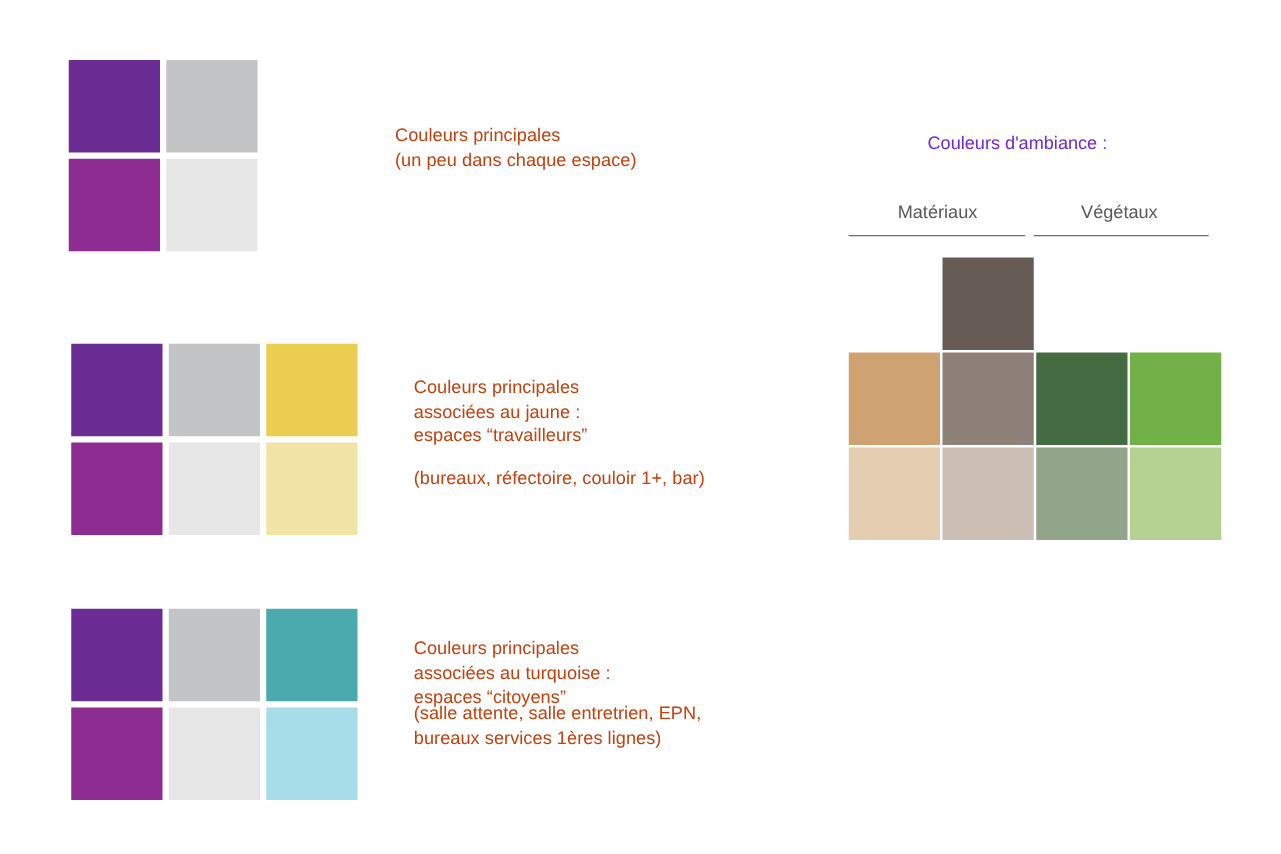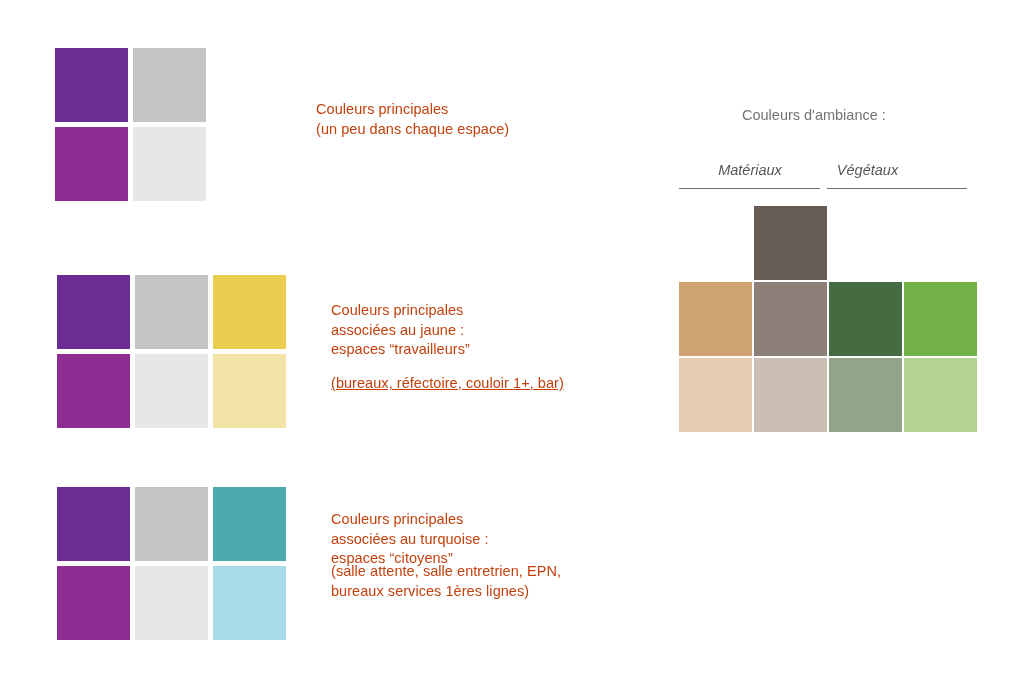--- a/index.html
+++ b/index.html
@@ -47,36 +47,35 @@
     letter-spacing: 0.05px;
   }
 
   
   .ambiance-title {
     position: absolute;
     left: 742px;
     top: 106px;
     font-size: 14.5px;
     line-height: 19px;
-    color: #737373;
+    color: #6d28d9;
     white-space: nowrap;
   }
 
   .col-header {
     position: absolute;
     top: 161px;
     font-size: 14.5px;
     line-height: 19px;
     color: #58585a;
     text-align: center;
     white-space: nowrap;
-    font-style: italic;
   }
   .col-header.materiaux { left: 679px; width: 142px; }
-  .col-header.vegetaux  { left: 797px; width: 141px; }
+  .col-header.vegetaux  { left: 825px; width: 141px; }
 
   .header-rule {
     position: absolute;
     top: 188px;
     height: 1px;
     background: #6e6e70;
   }
   .header-rule.materiaux { left: 679px; width: 141px; }
   .header-rule.vegetaux  { left: 827px; width: 140px; }
 
@@ -110,21 +109,21 @@
         <div class="swatch" style="left: 78px; top: 0px; background: rgb(195, 196, 198);"></div>
         <div class="swatch" style="left: 156px; top: 0px; background: rgb(235, 206, 80);"></div>
         <div class="swatch" style="left: 0px; top: 79px; background: rgb(141, 45, 145);"></div>
         <div class="swatch" style="left: 78px; top: 79px; background: rgb(231, 231, 232);"></div>
         <div class="swatch" style="left: 156px; top: 79px; background: rgb(242, 227, 166);"></div>
       </div>
   </div>
   <div class="text-block" style="left:331px; top:301px; width:280px;">Couleurs principales
 associées au jaune :
 espaces “travailleurs”</div>
-  <div class="text-block" style="left:331px; top:374px; width:290px;text-decoration:underline;">(bureaux, réfectoire, couloir 1+, bar)</div>
+  <div class="text-block" style="left:331px; top:374px; width:290px;">(bureaux, réfectoire, couloir 1+, bar)</div>
 
   <div class="palette-group" style="left:57px; top:487px;">
     <div class="palette-grid" id="grid-2" style="width: 234px; height: 158px;">
         <div class="swatch" style="left: 0px; top: 0px; background: rgb(107, 45, 147);"></div>
         <div class="swatch" style="left: 78px; top: 0px; background: rgb(195, 196, 198);"></div>
         <div class="swatch" style="left: 156px; top: 0px; background: rgb(75, 170, 173);"></div>
         <div class="swatch" style="left: 0px; top: 79px; background: rgb(141, 45, 145);"></div>
         <div class="swatch" style="left: 78px; top: 79px; background: rgb(231, 231, 232);"></div>
         <div class="swatch" style="left: 156px; top: 79px; background: rgb(167, 221, 232);"></div>
       </div>

